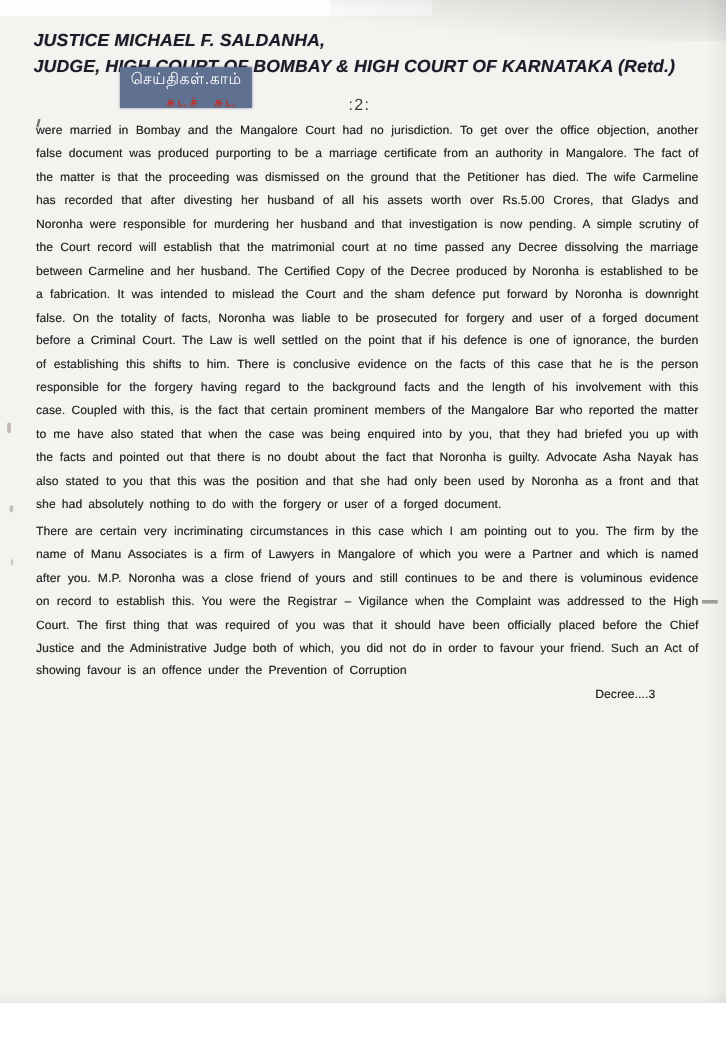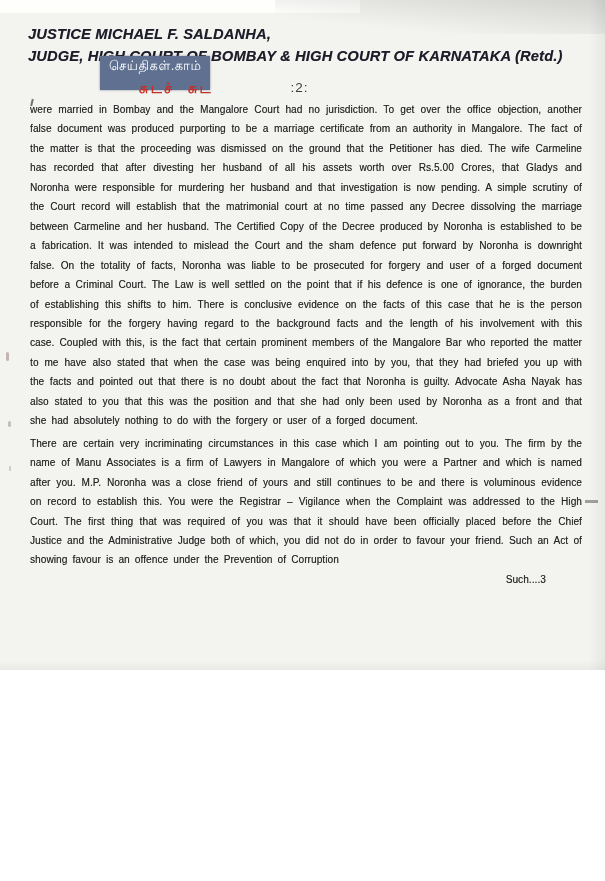--- a/index.html
+++ b/index.html
@@ -1,19 +1,19 @@
 <!DOCTYPE html>
 <html><head>
 <meta charset="utf-8">
 <style>
   html, body { margin: 0; padding: 0; background: #ffffff; }
   .page {
     position: relative;
     width: 605px;
-    height: 670px;
+    height: 836px;
     background: #f3f3f0;
     overflow: hidden;
     font-family: "Liberation Sans", sans-serif;
   }
   
   .artifact { position: absolute; pointer-events: none; }
   .artifact-topwhite { top: 0; left: 0; width: 360px; height: 13px; background: rgba(255,255,255,0.85); }
   .artifact-topright { top: 0; right: 0; width: 330px; height: 34px;
     background: linear-gradient(186deg, rgba(185,185,183,0.55), rgba(243,243,240,0) 75%); }
   .artifact-rightshade { top: 0; right: 0; bottom: 0; width: 16px;
@@ -41,21 +41,21 @@
     background: #5f7090;
     color: #ffffff;
     font-size: 13px; line-height: 14px;
     padding: 3px 9px 17px 9px;
     letter-spacing: 0.5px;
     box-shadow: 0 0 2px rgba(60,70,95,0.6);
   }
   .tagline {
     position: absolute; left: 139px; top: 80px;
     color: #c13128;
-    font-size: 14px; font-weight: bold;
+    font-size: 10px; font-weight: bold;
     letter-spacing: 2.5px; word-spacing: 7px; text-align: right;
   }
   .pagenum {
     position: absolute; left: 0; right: 6px; top: 80px;
     text-align: center;
     font-size: 13.5px; color: #3c3c3c; letter-spacing: 1px;
   }
   .body-text {
     position: absolute; left: 30px; top: 100px; width: 552px;
     font-size: 10px; line-height: 19.45px;
@@ -97,18 +97,18 @@
   </div>
 
   <div class="badge">செய்திகள்.காம்</div>
   <div class="tagline">சுடச் சுட</div>
 
   <div class="pagenum">:2:</div>
 
   <div class="body-text">
     <p>were married in Bombay and the Mangalore Court had no jurisdiction.  To get over the office objection, another false document was produced purporting to be a marriage certificate from an authority in Mangalore.  The fact of the matter is that the proceeding was dismissed on the ground that the Petitioner has died.  The wife Carmeline has recorded that after divesting her husband of all his assets worth over Rs.5.00 Crores, that Gladys and Noronha were responsible for murdering her husband and that investigation is now pending.  A simple scrutiny of the Court record will establish that the matrimonial court at no time passed any Decree dissolving the marriage between Carmeline and her husband.  The Certified Copy of the Decree produced by Noronha is established to be a fabrication.  It was intended to mislead the Court and the sham defence put forward by Noronha is downright false. On the totality of facts, Noronha was liable to be prosecuted for forgery and user of a forged document before a Criminal Court.  The Law is well settled on the point that if his defence is one of ignorance, the burden of establishing this shifts to him.  There is conclusive evidence on the facts of this case that he is the person responsible for the forgery having regard to the background facts and the length of his involvement with this case.  Coupled with this, is the fact that certain prominent members of the Mangalore Bar who reported the matter to me have also stated that when the case was being enquired into by you, that they had briefed you up with the facts and pointed out that there is no doubt about the fact that Noronha is guilty.  Advocate Asha Nayak has also stated to you that this was the position and that she had only been used by Noronha as a front and that she had absolutely nothing to do with the forgery or user of a forged document.</p>
     <p>There are certain very incriminating circumstances in this case which I am pointing out to you.  The firm by the name of Manu Associates is a firm of Lawyers in Mangalore of which you were a Partner and which is named after you.  M.P. Noronha was a close friend of yours and still continues to be and there is voluminous evidence on record to establish this.  You were the Registrar – Vigilance when the Complaint was addressed to the High Court.  The first thing that was required of you was that it should have been officially placed before the Chief Justice and the Administrative Judge both of which, you did not do in order to favour your friend.  Such an Act of showing favour is an offence under the Prevention of Corruption</p>
-    <div class="contd">Such....3</div>
+    <div class="contd">Decree....3</div>
   </div>
 
   <div class="site">seythigal.com</div>
 
 </div>
 
 </body></html>

